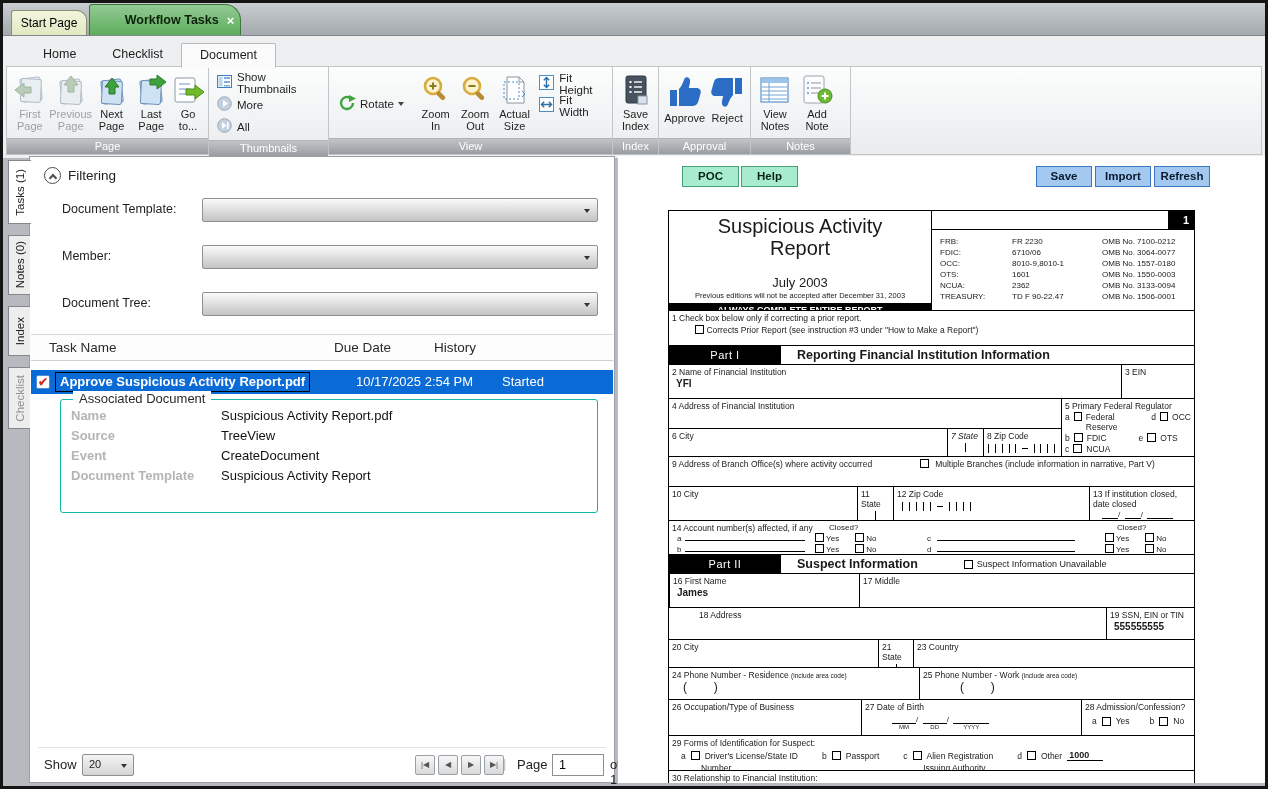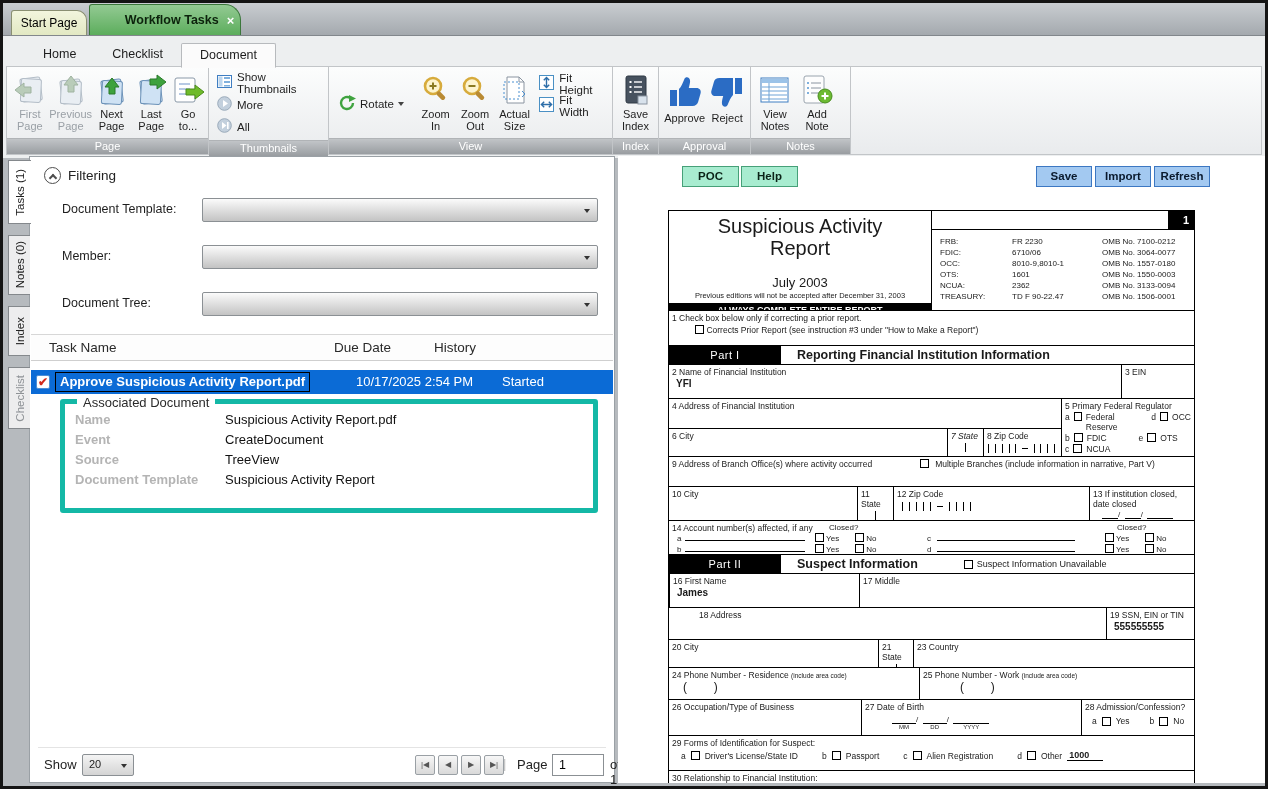--- a/index.html
+++ b/index.html
@@ -61,21 +61,21 @@
       background:linear-gradient(#fbfbfb,#dcdcdc 55%,#c3c3c3);}
   .dd .arr{position:absolute;right:7px;top:10px;width:0;height:0;border-left:3.5px solid transparent;border-right:3.5px solid transparent;border-top:4px solid #333;}
   .thead{position:absolute;left:1px;right:1px;top:177px;height:27px;border-top:1px solid #d7d7d7;border-bottom:1px solid #cfcfcf;background:#fdfdfd;}
   .thead span{position:absolute;top:5px;font-size:13.5px;color:#2a2a2a;}
   .trow{position:absolute;left:1px;right:1px;top:213px;height:24px;background:#0b6bd6;color:#fff;}
   .trow .cb{position:absolute;left:5px;top:5px;width:14px;height:14px;background:#fff;border:1px solid #4d8fd6;border-radius:2px;
             color:#d22b1f;font-size:12px;font-weight:bold;line-height:13px;text-align:center;}
   .trow .tname{position:absolute;left:24px;top:2px;font-size:13px;font-weight:bold;border:1px solid #000;padding:1px 4px 2px;}
   .trow .tdue{position:absolute;left:325px;top:4px;font-size:13px;}
   .trow .thist{position:absolute;left:471px;top:4px;font-size:13px;}
-  .assoc{position:absolute;left:30px;top:242px;width:538px;height:114px;border:5px solid #14b8a6;border-radius:3px;padding:6px 10px 0;}
+  .assoc{position:absolute;left:30px;top:242px;width:538px;height:114px;border:1px solid #14b8a6;border-radius:3px;padding:6px 10px 0;}
   .assoc .legend{position:absolute;top:-9px;left:12px;background:#fff;padding:0 6px;font-size:13px;color:#2a2a2a;}
   .arow{display:flex;font-size:13px;line-height:20px;}
   .arow .al{width:150px;font-weight:bold;color:#b4b4b4;}
   .arow .av{color:#111;}
   .pager{position:absolute;left:8px;right:8px;bottom:3px;height:32px;border-top:1px solid #e4e4e4;font-size:13px;color:#222;}
   .pager .show{position:absolute;left:6px;top:9px;}
   .dd2{position:absolute;left:44px;top:6px;width:52px;height:22px;border:1px solid #8b9094;border-radius:2px;
        background:linear-gradient(#f4f4f4,#d4d4d4);font-size:11px;padding:3px 0 0 6px;}
   .dd2 .arr{position:absolute;right:6px;top:9px;width:0;height:0;border-left:3.5px solid transparent;border-right:3.5px solid transparent;border-top:4px solid #333;}
   .navbtn{position:absolute;top:7px;width:20px;height:20px;border:1px solid #9aa0a5;border-radius:2px;
@@ -483,26 +483,26 @@
       <span class="thist">Started</span>
     </div>
 
     <div class="assoc">
       <span class="legend">Associated Document</span>
       <div class="arow">
           <span class="al">Name</span>
           <span class="av">Suspicious Activity Report.pdf</span>
         </div>
       <div class="arow">
+          <span class="al">Source</span>
+          <span class="av">TreeView</span>
+        </div>
+      <div class="arow">
           <span class="al">Event</span>
           <span class="av">CreateDocument</span>
-        </div>
-      <div class="arow">
-          <span class="al">Source</span>
-          <span class="av">TreeView</span>
         </div>
       <div class="arow">
           <span class="al">Document Template</span>
           <span class="av">Suspicious Activity Report</span>
         </div>
     </div>
 
     <div class="pager">
       <span class="show">Show</span>
       <div class="dd2">
@@ -804,20 +804,27 @@
           <span style="width:14px;"></span>
             <span>c</span>
             <span class="cbx"></span>
             <span>Alien Registration</span>
           <span style="width:14px;"></span>
             <span>d</span>
             <span class="cbx"></span>
             <span>Other</span>
           <span style="font-weight:bold;font-size:9px;border-bottom:1px solid #000;padding:0 14px 0 2px;">1000</span>
         </div>
+        <div class="fl" style="display:flex;align-items:flex-end;gap:4px;padding-left:32px;padding-top:2px;">
+          <span>Number</span>
+            <span class="uline" style="width:120px;"></span>
+          <span style="width:60px;"></span>
+          <span>Issuing Authority</span>
+            <span class="uline" style="width:120px;"></span>
+        </div>
       </div>
 
       <div class="drow" style="height:12px;border-bottom:none;">
         <div class="fl">30  Relationship to Financial Institution:</div>
       </div>
     </div>
   </div>
 </div>
 
 </body></html>

